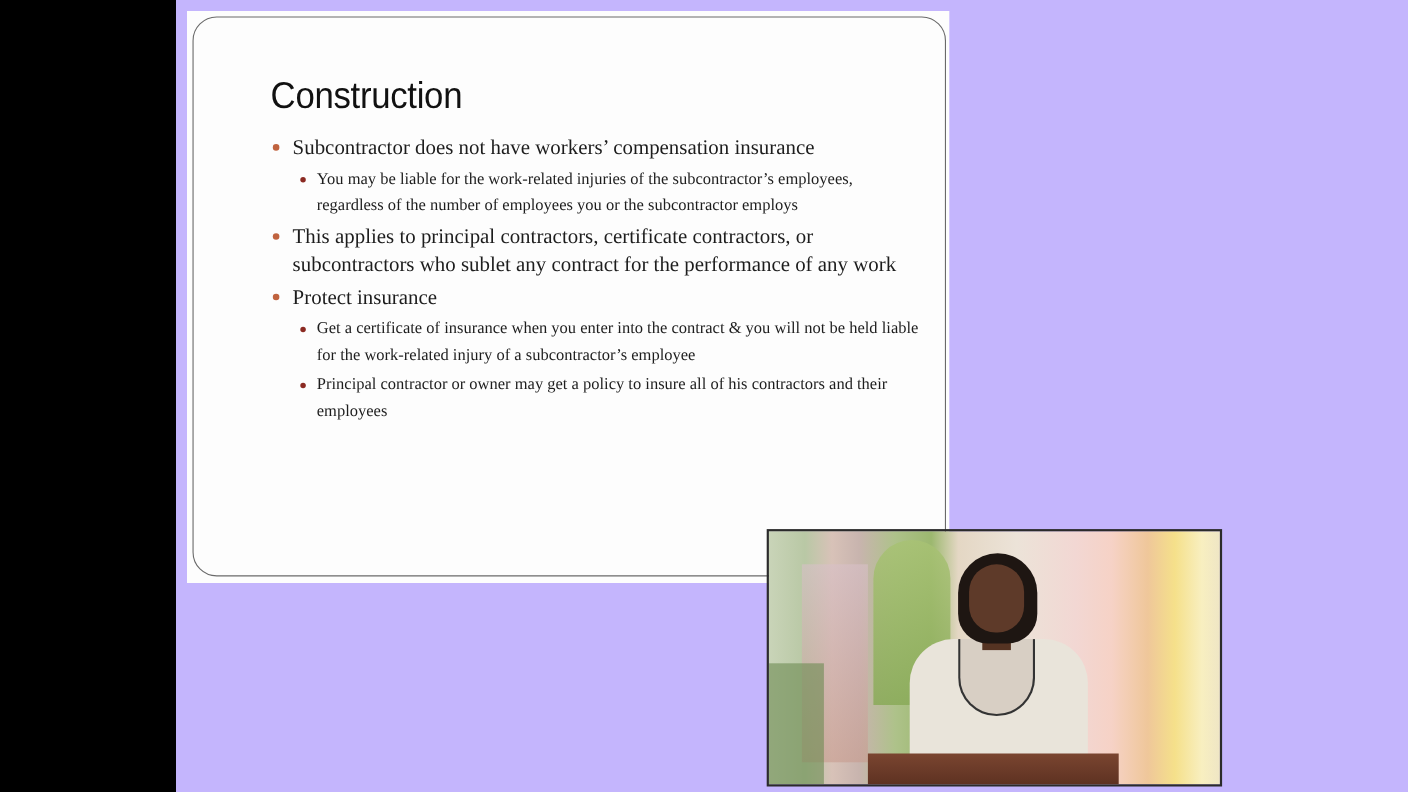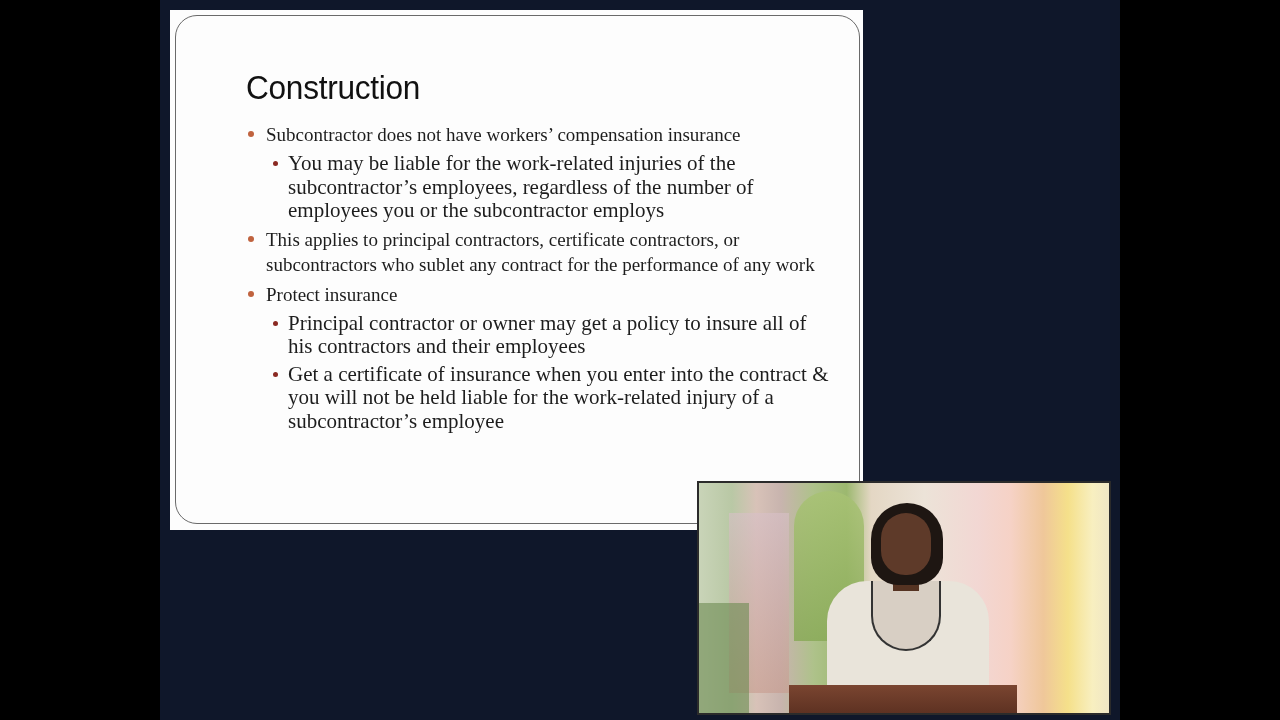--- a/index.html
+++ b/index.html
@@ -1,27 +1,27 @@
 <!DOCTYPE html>
 <html><head>
 <meta charset="utf-8">
 <style>
   * { margin:0; padding:0; box-sizing:border-box; }
   html, body { width:1280px; height:720px; overflow:hidden; background:#000; }
   .frame { position:absolute; left:0; top:0; width:1280px; height:720px; background:#000; }
-  .stage { position:absolute; left:160px; top:0; width:960px; height:720px; background:#0f172a; }
+  .stage { position:absolute; left:160px; top:0; width:1120px; height:720px; background:#c4b5fd; }
   .slide { position:absolute; left:10px; top:10px; width:693px; height:520px; background:#fdfdfd; }
   .slide-border { position:absolute; left:5px; top:5px; width:685px; height:509px;
     border:1.5px solid #6a6a6a; border-radius:22px; }
   .slide-title { position:absolute; left:76px; top:58px; font-family:"Liberation Sans", sans-serif;
     font-size:34px; color:#111; letter-spacing:-0.3px; transform:scaleX(0.93); transform-origin:left; }
   .bullets { position:absolute; left:76px; top:112px; width:590px; font-family:"Liberation Serif", serif; color:#1d1d1d; }
   .l1 { position:relative; padding-left:20px; font-size:19px; line-height:25px; margin-bottom:5px; }
   .l1 .dot { position:absolute; left:2px; top:9px; width:6px; height:6px; border-radius:50%; background:#c0633f; }
-  .l2 { position:relative; padding-left:42px; font-size:21px; line-height:23.5px; margin-bottom:4px; }
+  .l2 { position:relative; padding-left:42px; font-size:15px; line-height:23.5px; margin-bottom:4px; }
   .l2 .dot { position:absolute; left:27px; top:9px; width:5px; height:5px; border-radius:50%; background:#8b2a22; }
   .video { position:absolute; left:537px; top:481px; width:414px; height:234px; border:2px solid #2b2b2b; overflow:hidden;
     background:linear-gradient(90deg,#c9d4b8 0%,#b9c8a5 8%,#d8c2b8 14%,#c8b4ae 20%,#aec28a 28%,#9cb86f 36%,#e4d7c4 42%,#ece3d8 55%,#f2d7d3 68%,#f6d2c6 76%,#efc79a 84%,#f5e08a 90%,#f8efc0 96%,#efe6c5 100%); }
   .painting-arch { position:absolute; left:95px; top:8px; width:70px; height:150px; border-radius:35px 35px 0 0;
     background:linear-gradient(180deg,#a8c274,#89aa58); opacity:0.85; }
   .painting-col { position:absolute; left:30px; top:30px; width:60px; height:180px; background:linear-gradient(180deg,#d8c0c8,#c79b8e); opacity:0.6; }
   .painting-left { position:absolute; left:0; top:120px; width:50px; height:110px; background:#6d8a52; opacity:0.6; }
   .person-hair { position:absolute; left:172px; top:20px; width:72px; height:82px; border-radius:40px 40px 30px 30px; background:#1e1612; }
   .person-face { position:absolute; left:182px; top:30px; width:50px; height:62px; border-radius:25px 25px 24px 24px; background:#5e3a29; }
   .person-neck { position:absolute; left:194px; top:86px; width:26px; height:22px; background:#553322; }
@@ -50,25 +50,25 @@
         <div class="l1">
           <span class="dot"></span>
           <span>This applies to principal contractors, certificate contractors, or subcontractors who sublet any contract for the performance of any work</span>
         </div>
         <div class="l1">
           <span class="dot"></span>
           <span>Protect insurance</span>
         </div>
         <div class="l2">
           <span class="dot"></span>
-          <span>Principal contractor  or owner may get a policy to insure all of his contractors  and their employees</span>
+          <span>Get a certificate of insurance when you enter into the contract &amp; you will not be held liable for the work-related injury of a subcontractor’s employee</span>
         </div>
         <div class="l2">
           <span class="dot"></span>
-          <span>Get a certificate of insurance when you enter into the contract &amp; you will not be held liable for the work-related injury of a subcontractor’s employee</span>
+          <span>Principal contractor  or owner may get a policy to insure all of his contractors  and their employees</span>
         </div>
       </div>
     </div>
 
     <div class="video" title="Presenter speaking at a wooden podium in front of a pastel painted mural">
       <div class="painting-col"></div>
       <div class="painting-left"></div>
       <div class="painting-arch"></div>
       <div class="person-jacket"></div>
       <div class="person-lapel"></div>

